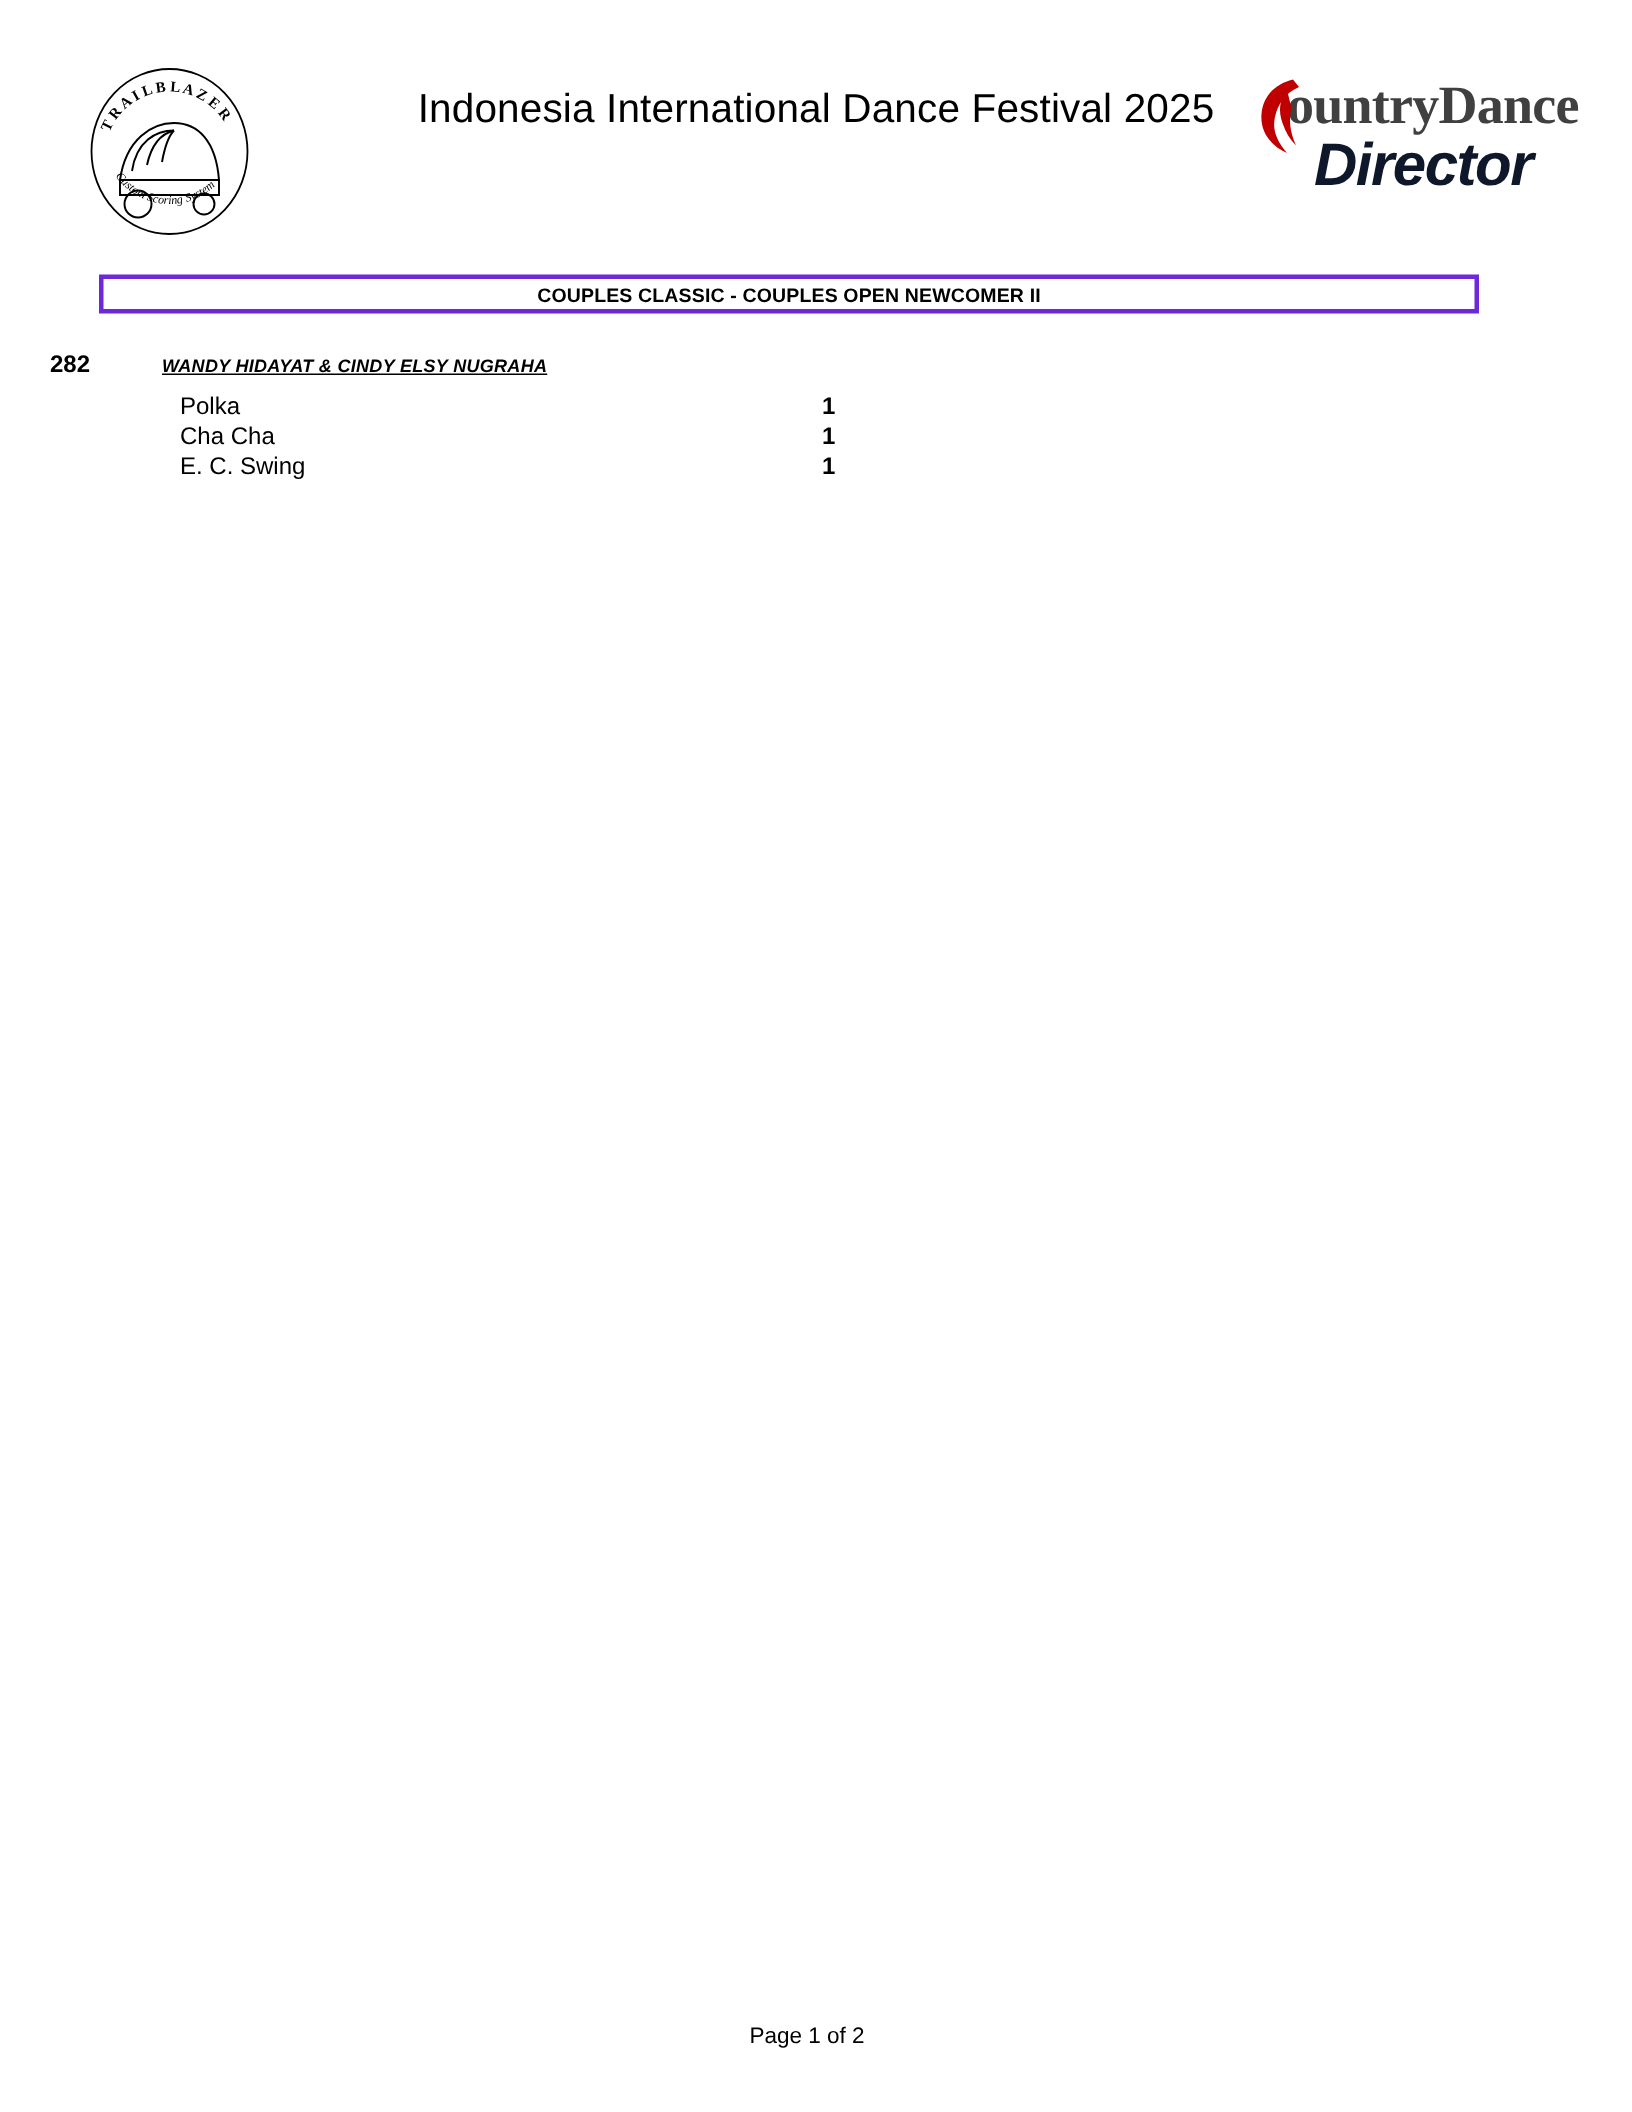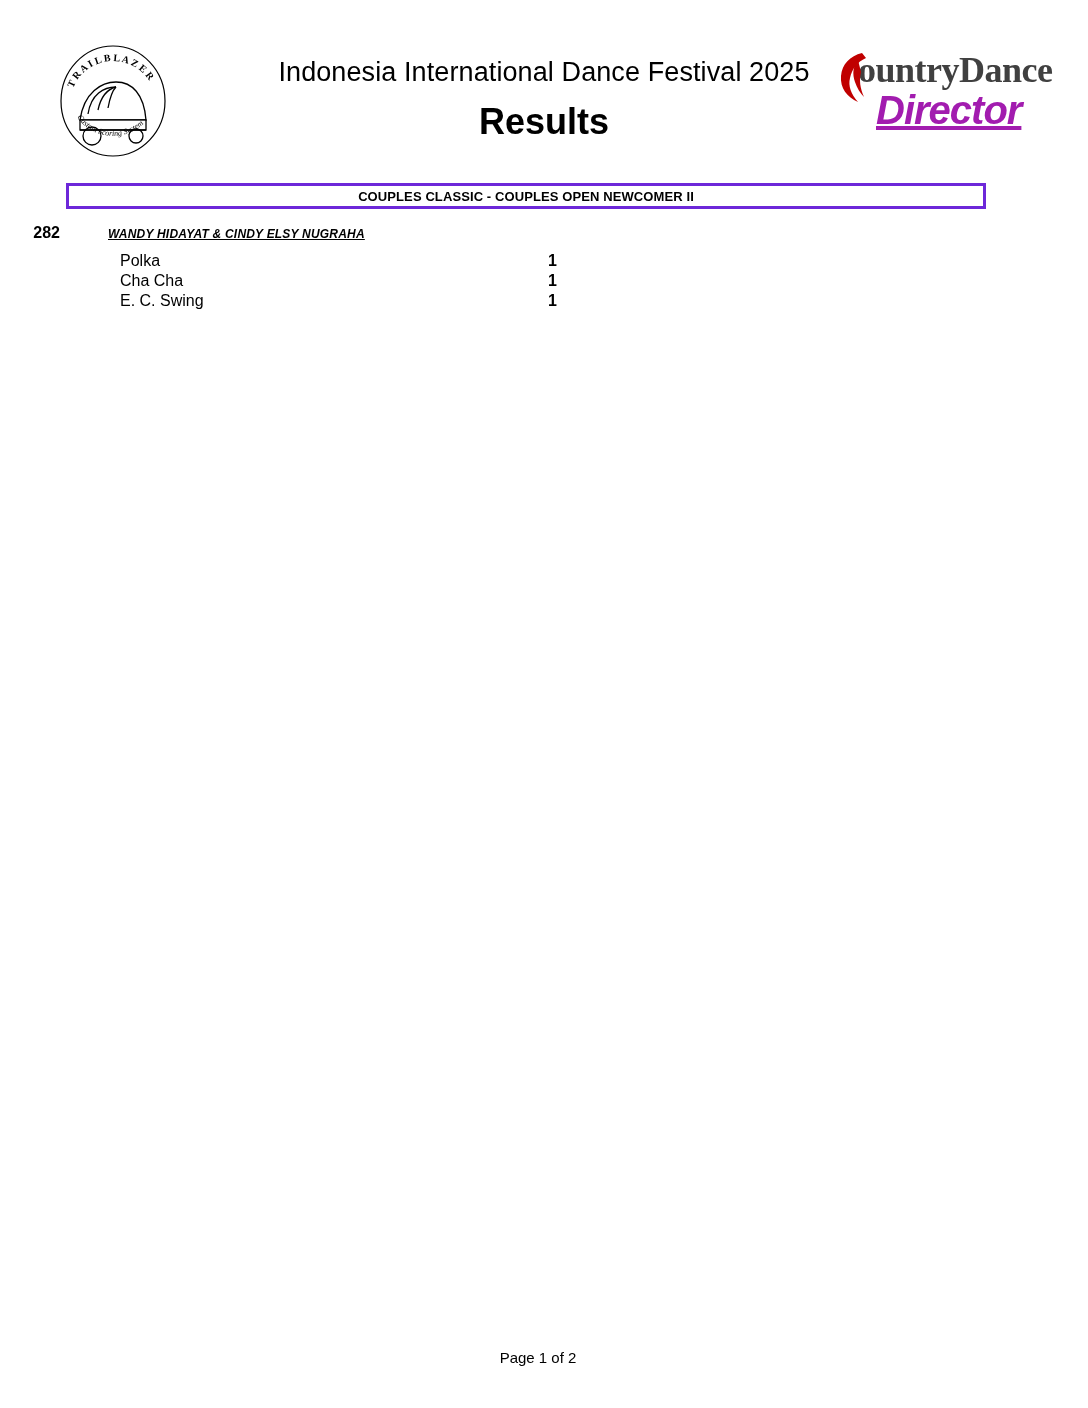--- a/index.html
+++ b/index.html
@@ -81,26 +81,25 @@
     letter-spacing: -0.5px;
     white-space: nowrap;
     padding-left: 22px;
   }
 
   .cdd-bottom {
     font-family: "Liberation Sans", sans-serif;
     font-style: italic;
     font-weight: bold;
     font-size: 40px;
-    color: #a21caf;
+    color: #0f172a;
     line-height: 1;
     letter-spacing: -1px;
     margin-top: 2px;
     padding-left: 40px;
-    text-decoration: underline;
   }
 
   .cdd-mark {
     position: absolute;
     left: 0;
     top: -2px;
     width: 36px;
     height: 56px;
   }
 
@@ -128,20 +127,21 @@
   .entry {
     position: absolute;
     left: 0;
     top: 224px;
     width: 1088px;
   }
 
   .entry-head {
     display: flex;
     align-items: baseline;
+    margin-top: 11px;
   }
 
   .entry-number {
     width: 60px;
     text-align: right;
     font-size: 16px;
     font-weight: bold;
   }
 
   .entry-name {
@@ -214,21 +214,20 @@
 
         <path id="arcBot" d="M 14 66 A 44 44 0 0 0 96 66" fill="none" stroke="none"></path>
         <text font-family="Liberation Serif, serif" font-size="8" font-style="italic" fill="#000">
           <textPath href="#arcBot" startOffset="10%">Custom Scoring System</textPath>
         </text>
       </svg>
     </div>
 
     <div class="title-block">
       <div class="doc-title">Indonesia International Dance Festival 2025</div>
-      <div class="doc-subtitle">Results</div>
     </div>
 
     <div class="logo-right">
       <div class="cdd-mark">
         <svg width="36" height="56" viewBox="0 0 36 56" xmlns="http://www.w3.org/2000/svg">
           <path d="M26 3 C 14 6, 6 14, 5 26 C 4 38, 11 47, 22 52 C 15 44, 12 36, 14 28 C 16 19, 21 12, 30 8 Z" fill="#c00000"></path>
           <path d="M22 10 C 17 16, 16 24, 19 32 C 21 38, 24 43, 28 47 C 24 38, 23 30, 25 22 Z" fill="#c00000"></path>
         </svg>
       </div>
       <div class="cdd-top">ountryDance</div>

